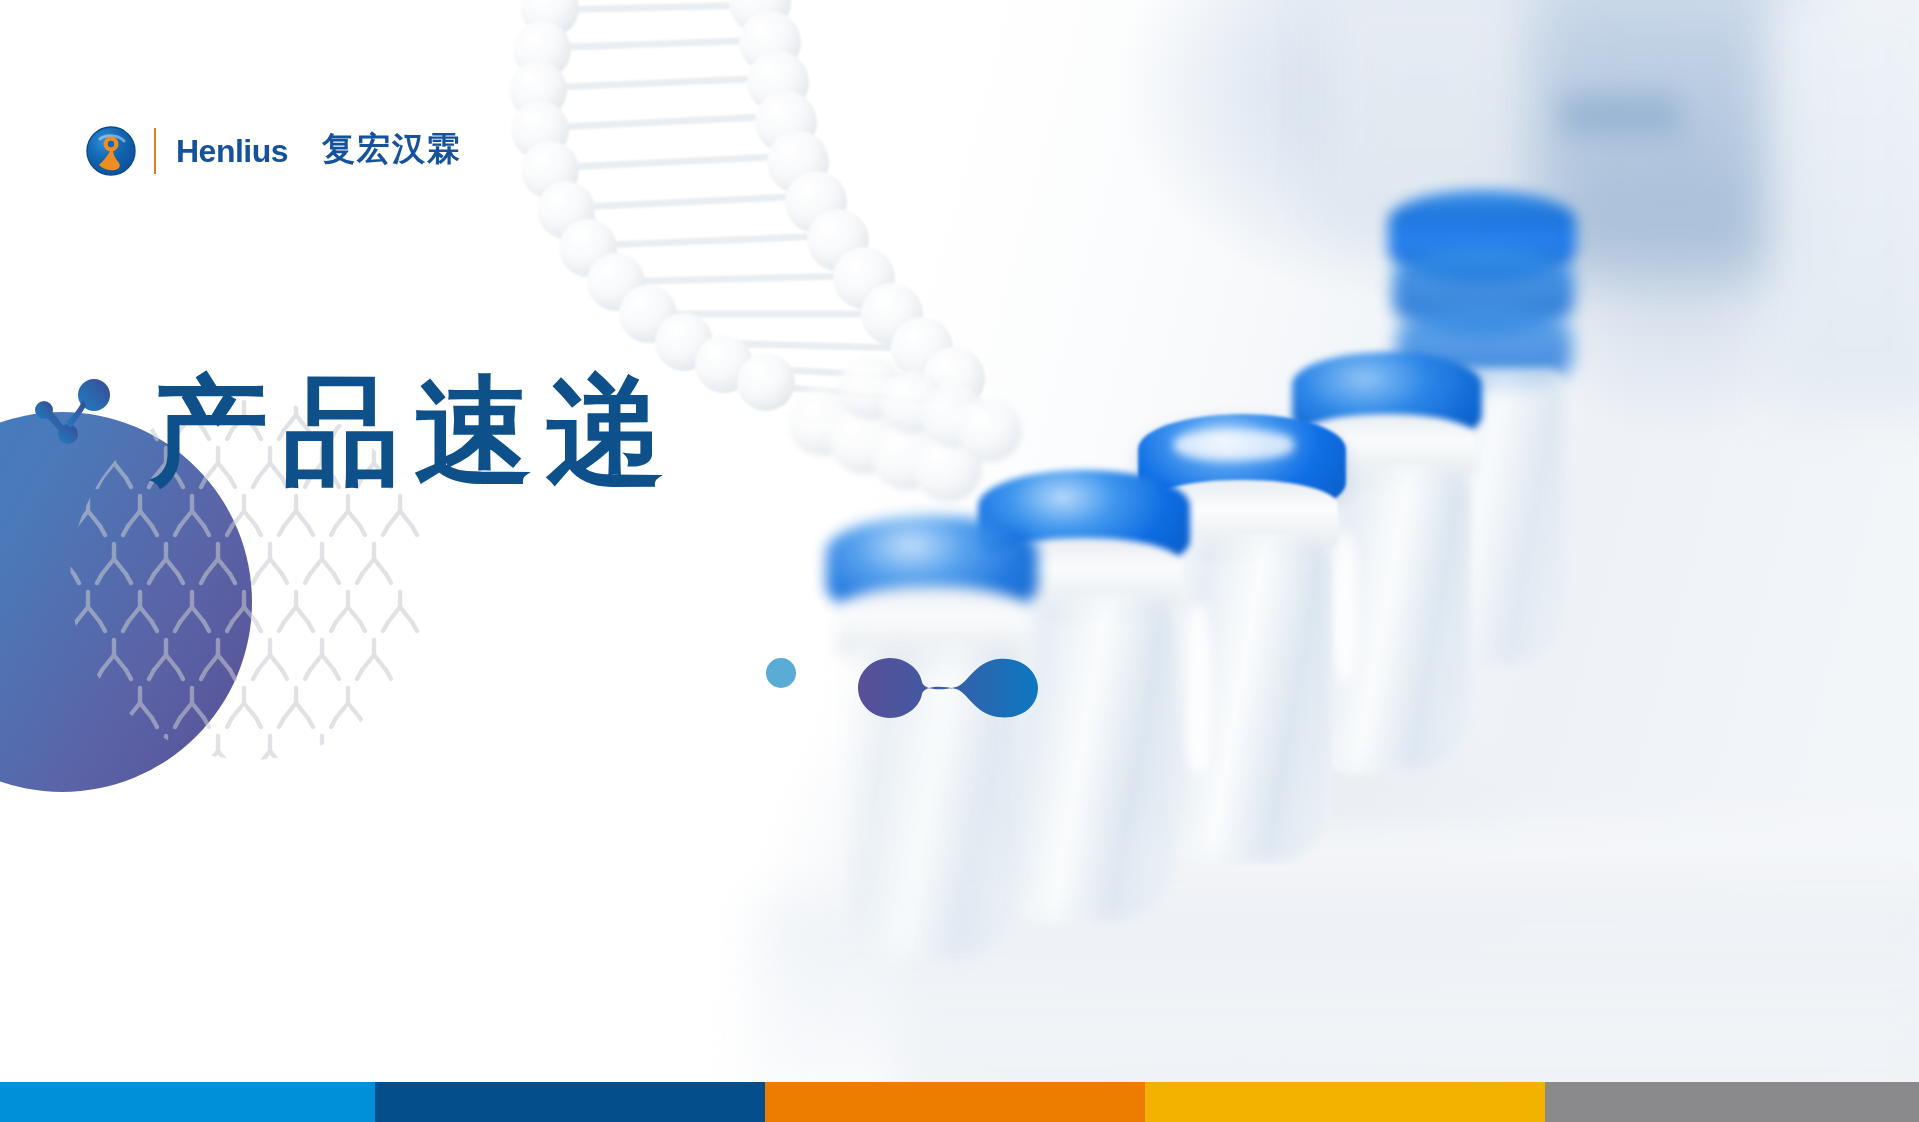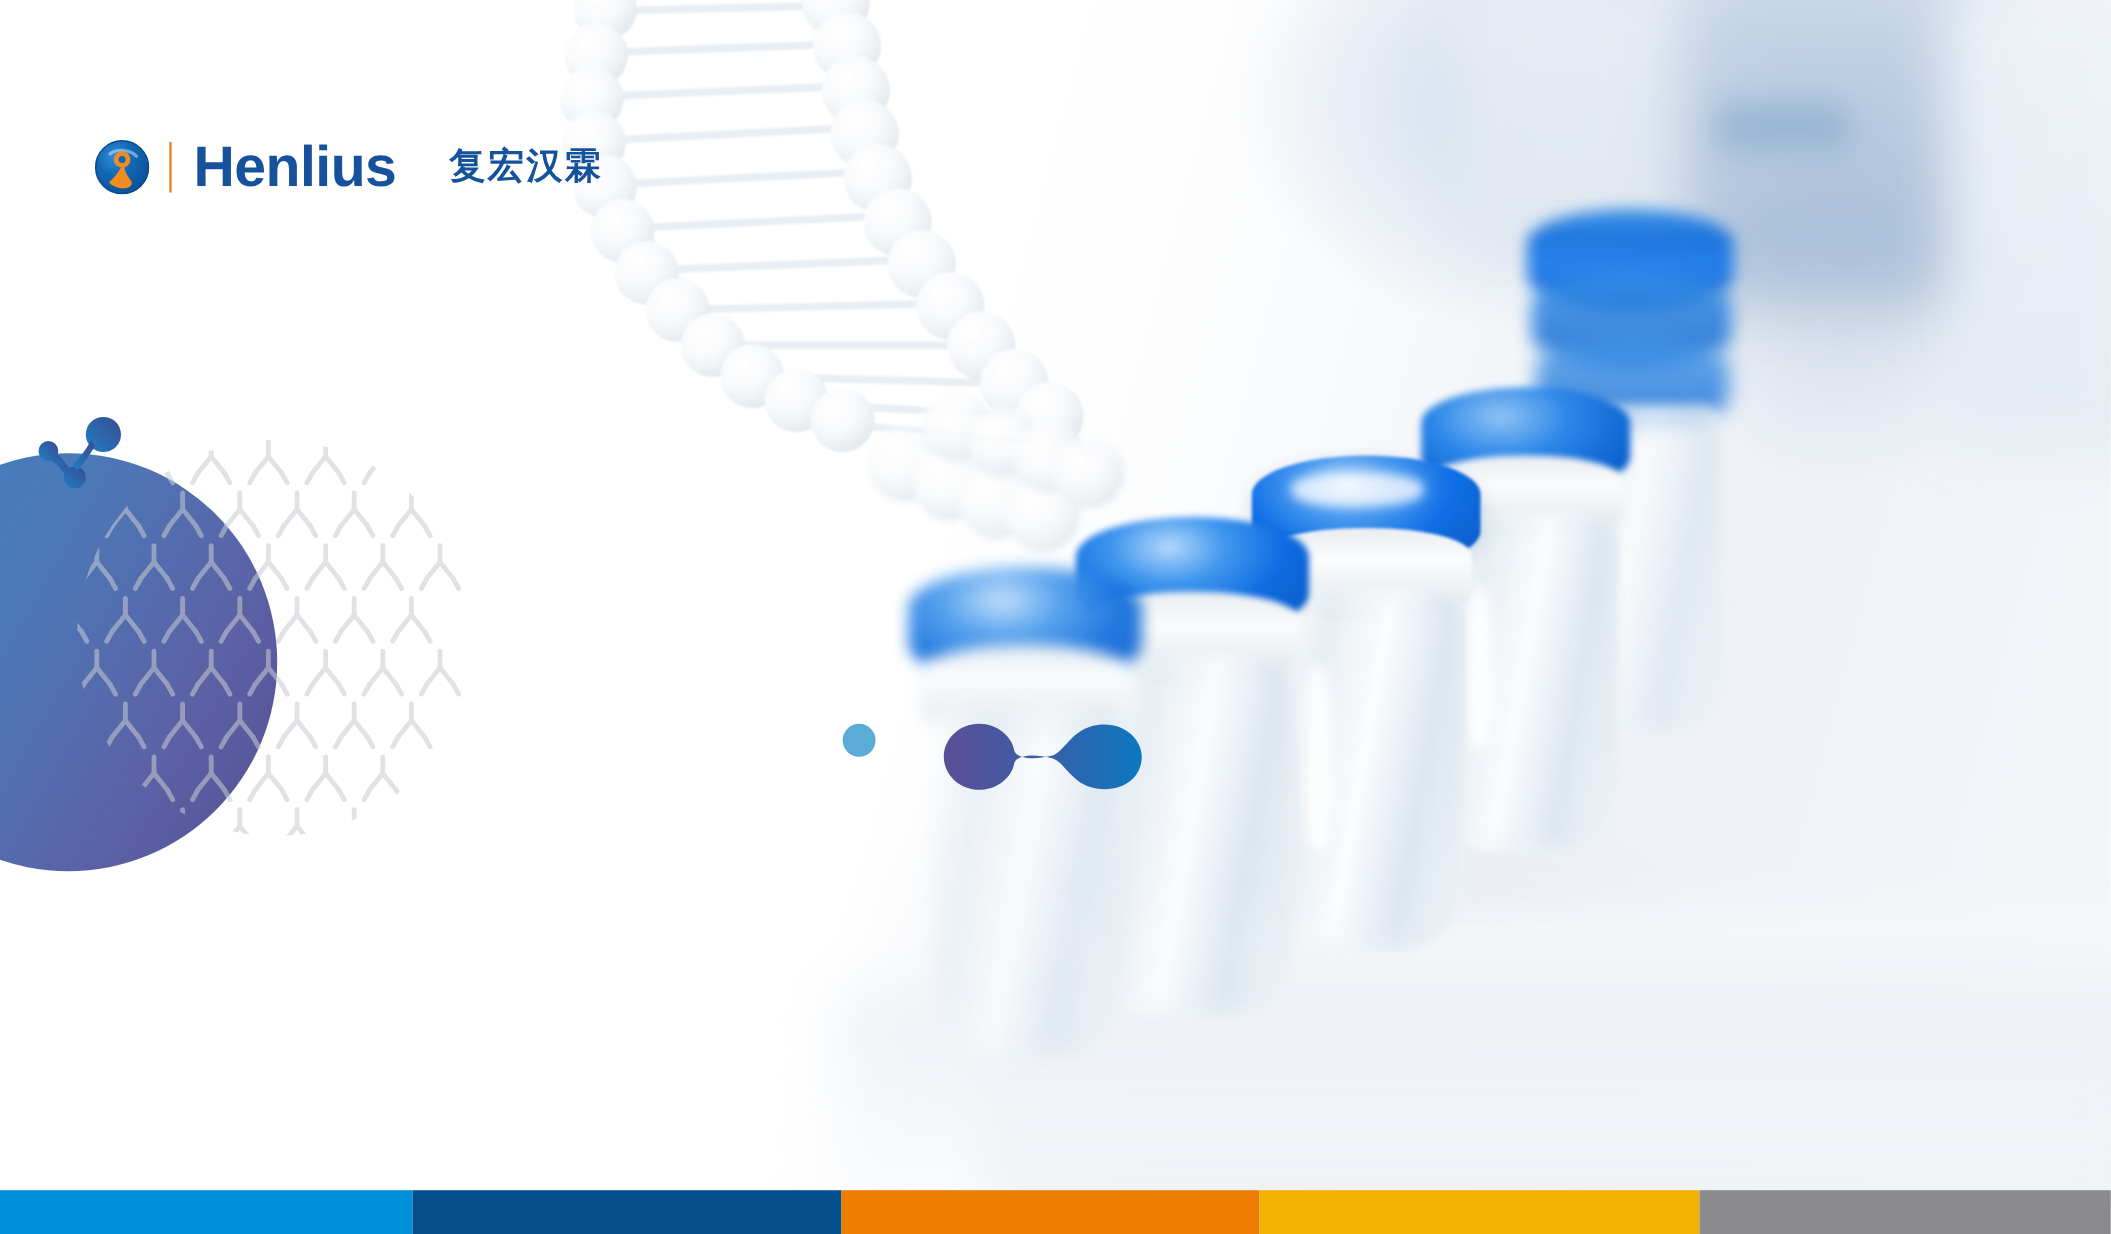--- a/index.html
+++ b/index.html
@@ -62,24 +62,24 @@
   .mol-small{position:absolute;left:28px;top:378px;width:90px;height:72px;}
   .mol-bar{position:absolute;left:852px;top:650px;width:190px;height:72px;}
 
   
   .dot-lb{position:absolute;left:766px;top:658px;width:30px;height:30px;border-radius:50%;background:#5aabd6;}
 
   
   .logo{position:absolute;left:86px;top:126px;display:flex;align-items:center;gap:0;}
   .logo-mark{width:50px;height:50px;flex:0 0 auto;}
   .logo-div{width:2px;height:46px;background:#e07c1f;margin:0 20px 0 18px;flex:0 0 auto;}
-  .logo-word{font-size:52px;font-weight:700;color:#15529b;letter-spacing:-.5px;line-height:1;
+  .logo-word{font-size:32px;font-weight:700;color:#15529b;letter-spacing:-.5px;line-height:1;
     font-family:"Liberation Sans","DejaVu Sans",sans-serif;}
-  .logo-cn{font-size:33px;font-weight:700;color:#15529b;margin-left:48px;letter-spacing:2px;line-height:1;
-    font-family:Liberation Serif, serif;}
+  .logo-cn{font-size:33px;font-weight:700;color:#15529b;margin-left:34px;letter-spacing:2px;line-height:1;
+    font-family:Liberation Mono, monospace;}
 
   
   .title-cn{
     position:absolute;left:150px;top:372px;
     font-family:"DejaVu Sans","Liberation Sans",sans-serif;
     font-size:118px;font-weight:700;color:#0e5089;letter-spacing:14px;line-height:1;
     white-space:nowrap;
   }
   .title-en{
     position:absolute;left:150px;top:527px;
@@ -382,20 +382,21 @@
         <circle cx="25" cy="18" r="3.2" fill="#1268b4"></circle>
         <path d="M24 25 C 21 31, 17 35, 13 39 C 17 43, 23 45, 29 44
                  C 33 43, 35 40, 33 37 C 31 34, 28 31, 27 25 Z" fill="#ef8d20"></path>
       </svg>
     </span>
     <span class="logo-div"></span>
     <span class="logo-word">Henlius</span>
     <span class="logo-cn">复宏汉霖</span>
   </div>
 
+  <div class="title-cn">产品速递</div>
 
   <div class="bottombar">
     <span style="width:375px;background:#0090da;"></span>
     <span style="width:390px;background:#044e8c;"></span>
     <span style="width:380px;background:#ed7d00;"></span>
     <span style="width:400px;background:#f3b200;"></span>
     <span style="width:374px;background:#8a8a8d;"></span>
   </div>
 
 </div>

